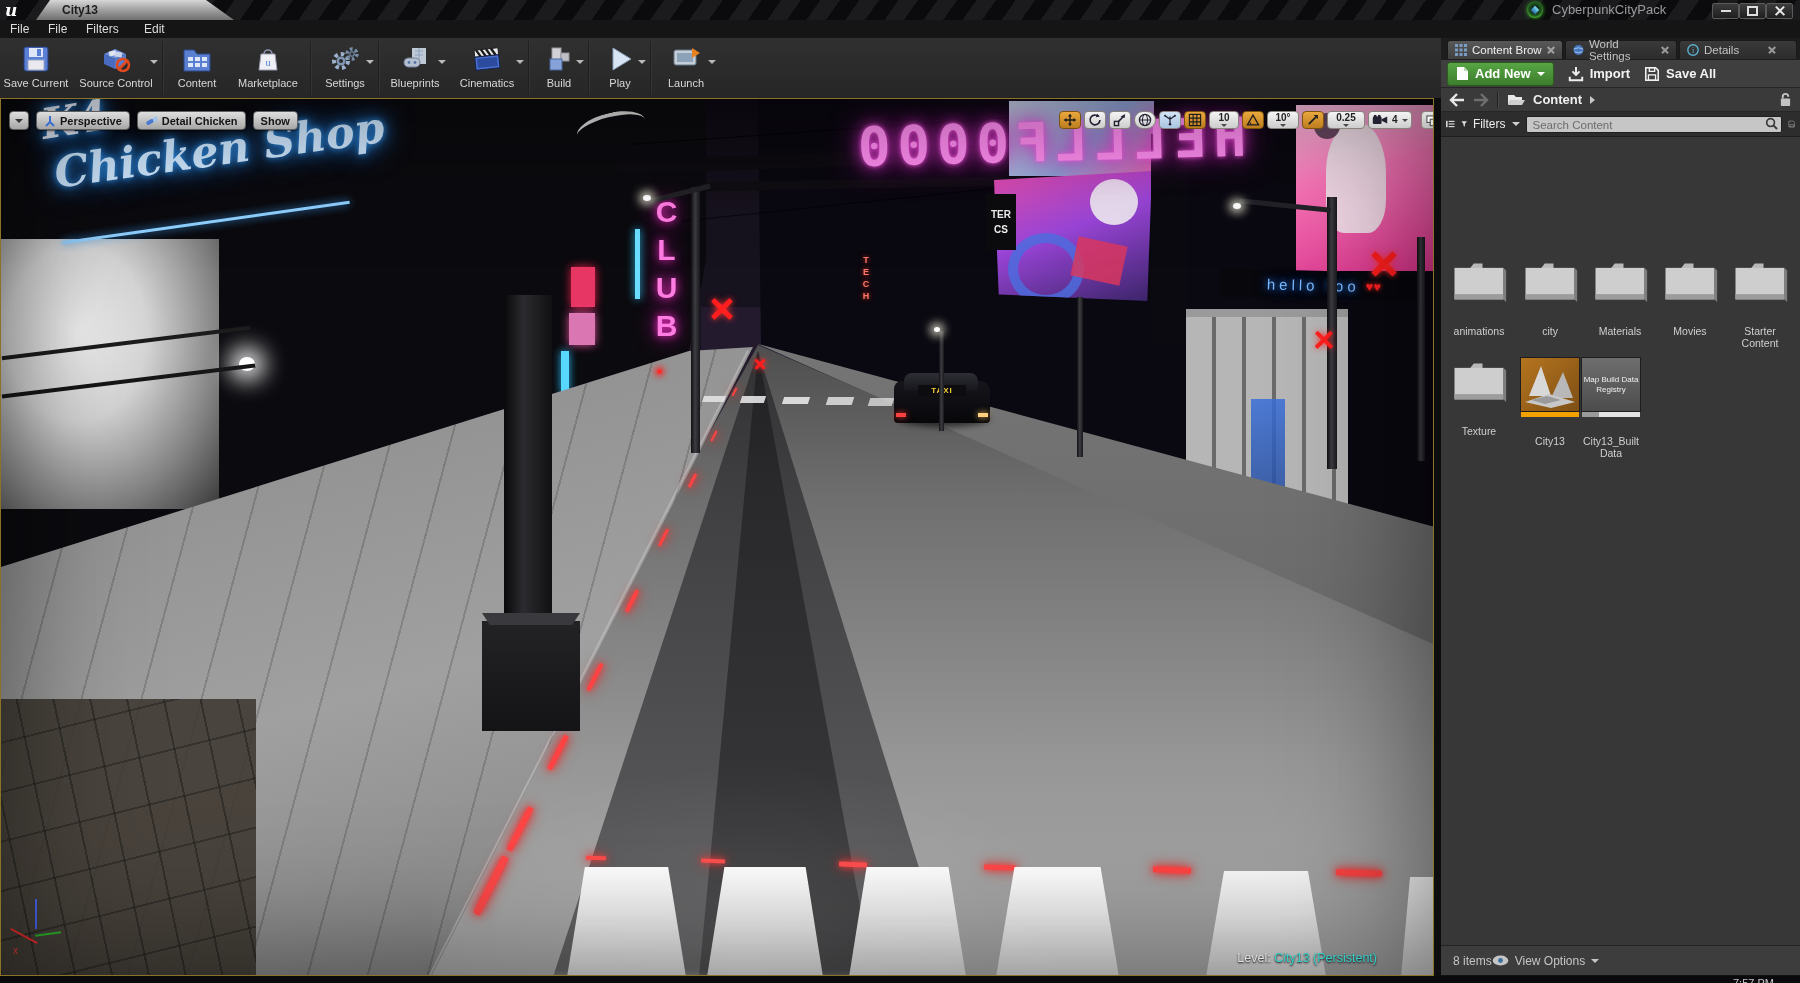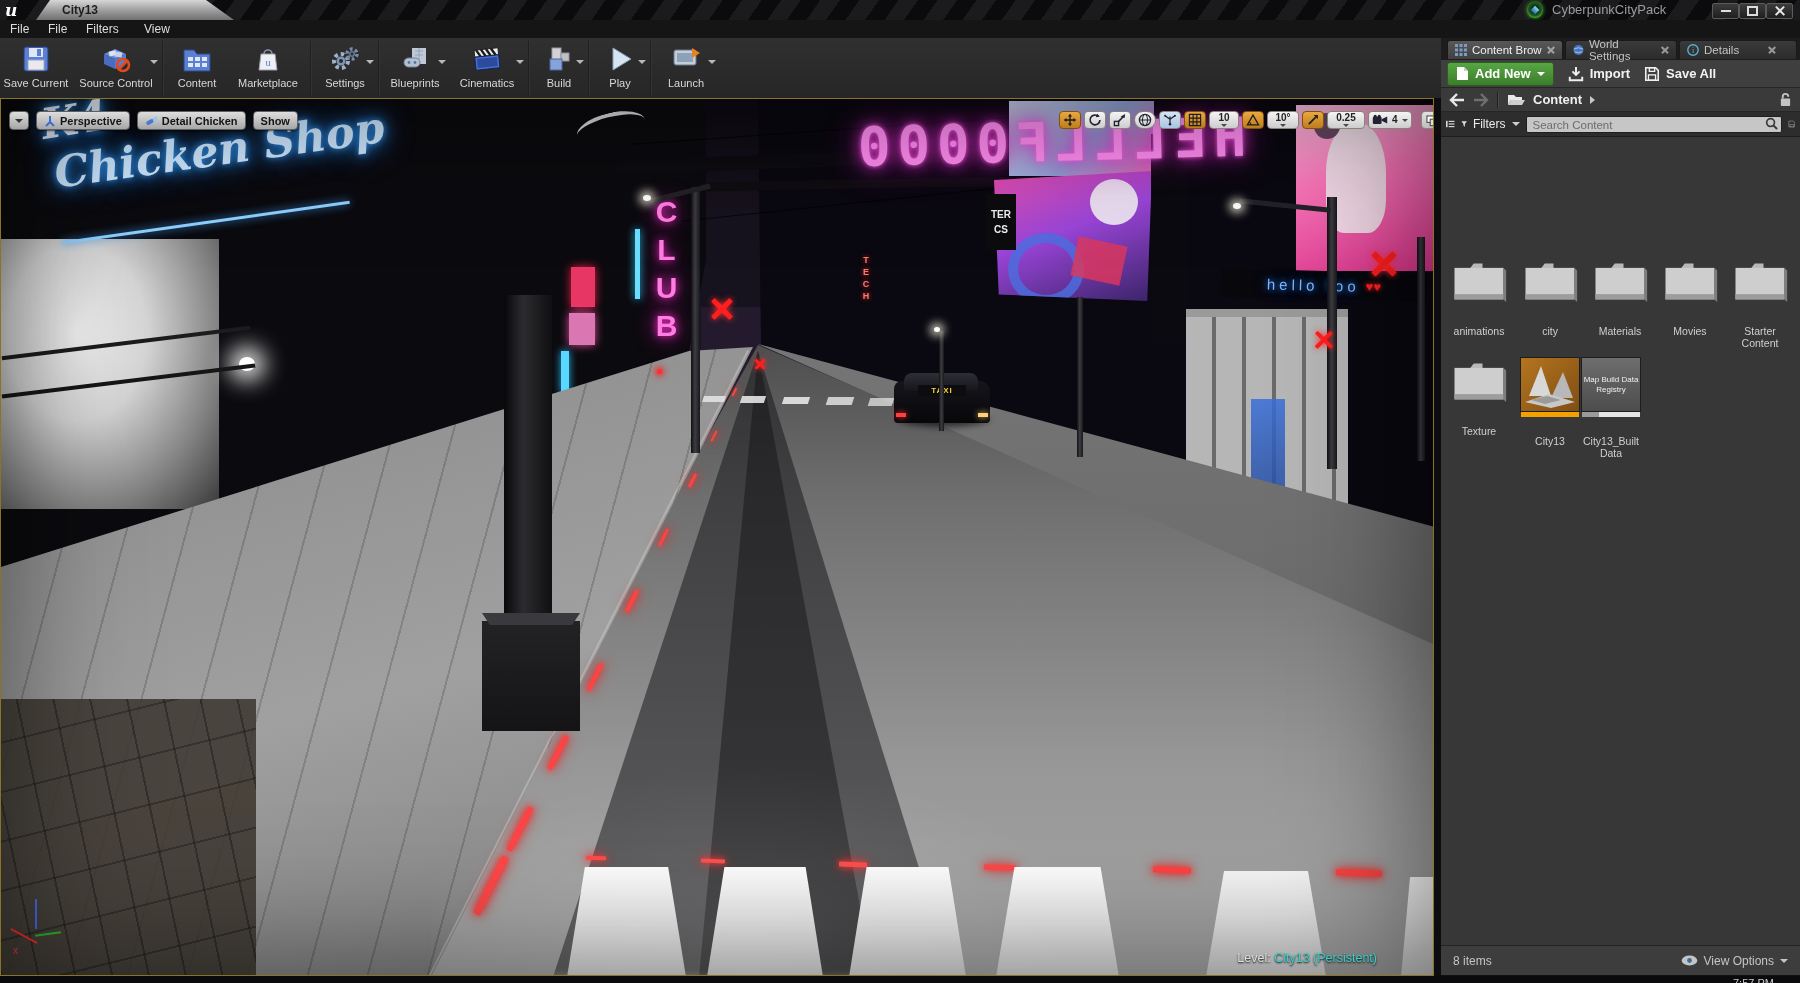--- a/index.html
+++ b/index.html
@@ -84,21 +84,21 @@
   #addnew{background:linear-gradient(#57a644,#3c7d2c);border:1px solid #2c5c1e;border-radius:3px;
     height:22px;padding:0 8px;display:flex;align-items:center;gap:6px;}
   #pnav{position:absolute;left:0;top:50px;width:359px;height:24px;background:#3a3a3a;border-bottom:1px solid #262626;
     display:flex;align-items:center;gap:8px;padding:0 8px;box-sizing:border-box;}
   #pfilter{position:absolute;left:0;top:74px;width:359px;height:25px;background:#2d2d2d;border-bottom:1px solid #1d1d1d;
     display:flex;align-items:center;gap:6px;padding:0 5px;box-sizing:border-box;}
   #passets{position:absolute;left:0;top:99px;width:359px;height:808px;background:#373737;}
   .tile{position:absolute;width:68px;text-align:center;}
   .tlabel{margin-top:18px;font-size:10.5px;color:#cfcfcf;line-height:12px;}
   #pfooter{position:absolute;left:0;top:907px;width:359px;height:30px;background:#3d3d3d;border-top:1px solid #232323;
-    display:flex;align-items:center;justify-content:space-between;padding:0 12px;box-sizing:border-box;
+    display:flex;align-items:center;padding:0 12px;box-sizing:border-box;
     font-size:12px;color:#c5c5c5;}
   .search{width:256px;height:17px;background:#c6c6c6;border:1px solid #1f1f1f;border-radius:2px;
     font-size:11.5px;color:#333;padding:0 20px 0 6px;box-sizing:border-box;font-family:"Liberation Sans",sans-serif;}
   .search::placeholder{color:#6d6d6d;}
   
   #taskbar{left:0;top:976px;width:1800px;height:7px;background:#0a0a0c;overflow:hidden;}
   #clock{position:absolute;left:1733px;top:1px;font-size:11px;color:#c8c8c8;}
   
   .neonblue{color:#cfe8ff;text-shadow:0 0 6px #2f8fe8,0 0 16px #2f8fe8,0 0 30px #1a6fd0;}
   .club{writing-mode:vertical-rl;text-orientation:upright;font:bold 30px "Liberation Sans",sans-serif;
@@ -129,21 +129,21 @@
       </div>
     <div class="wc" style="left:1766px;">
         <div class="clo"></div>
       </div>
   </div>
 
   <div id="menubar" class="abs">
     <span class="menuitem" style="left:10px">File</span>
     <span class="menuitem" style="left:48px">File</span>
     <span class="menuitem" style="left:86px">Filters</span>
-    <span class="menuitem" style="left:144px">View</span>
+    <span class="menuitem" style="left:144px">Edit</span>
   </div>
 
   <div id="toolbar" class="abs">
     <div class="tb" style="width:72px">
       <div class="ico">
         <svg width="30" height="28" viewBox="0 0 30 28">
             <rect x="3" y="2" width="24" height="24" rx="2" fill="#5b7fd6" stroke="#243d77"></rect>
             <rect x="8" y="3" width="14" height="9" fill="#dfe6f6"></rect>
             <rect x="16" y="4" width="4" height="7" fill="#5b7fd6"></rect>
             <rect x="7" y="15" width="16" height="10" fill="#e9e9ee" stroke="#9aa6c0"></rect>

